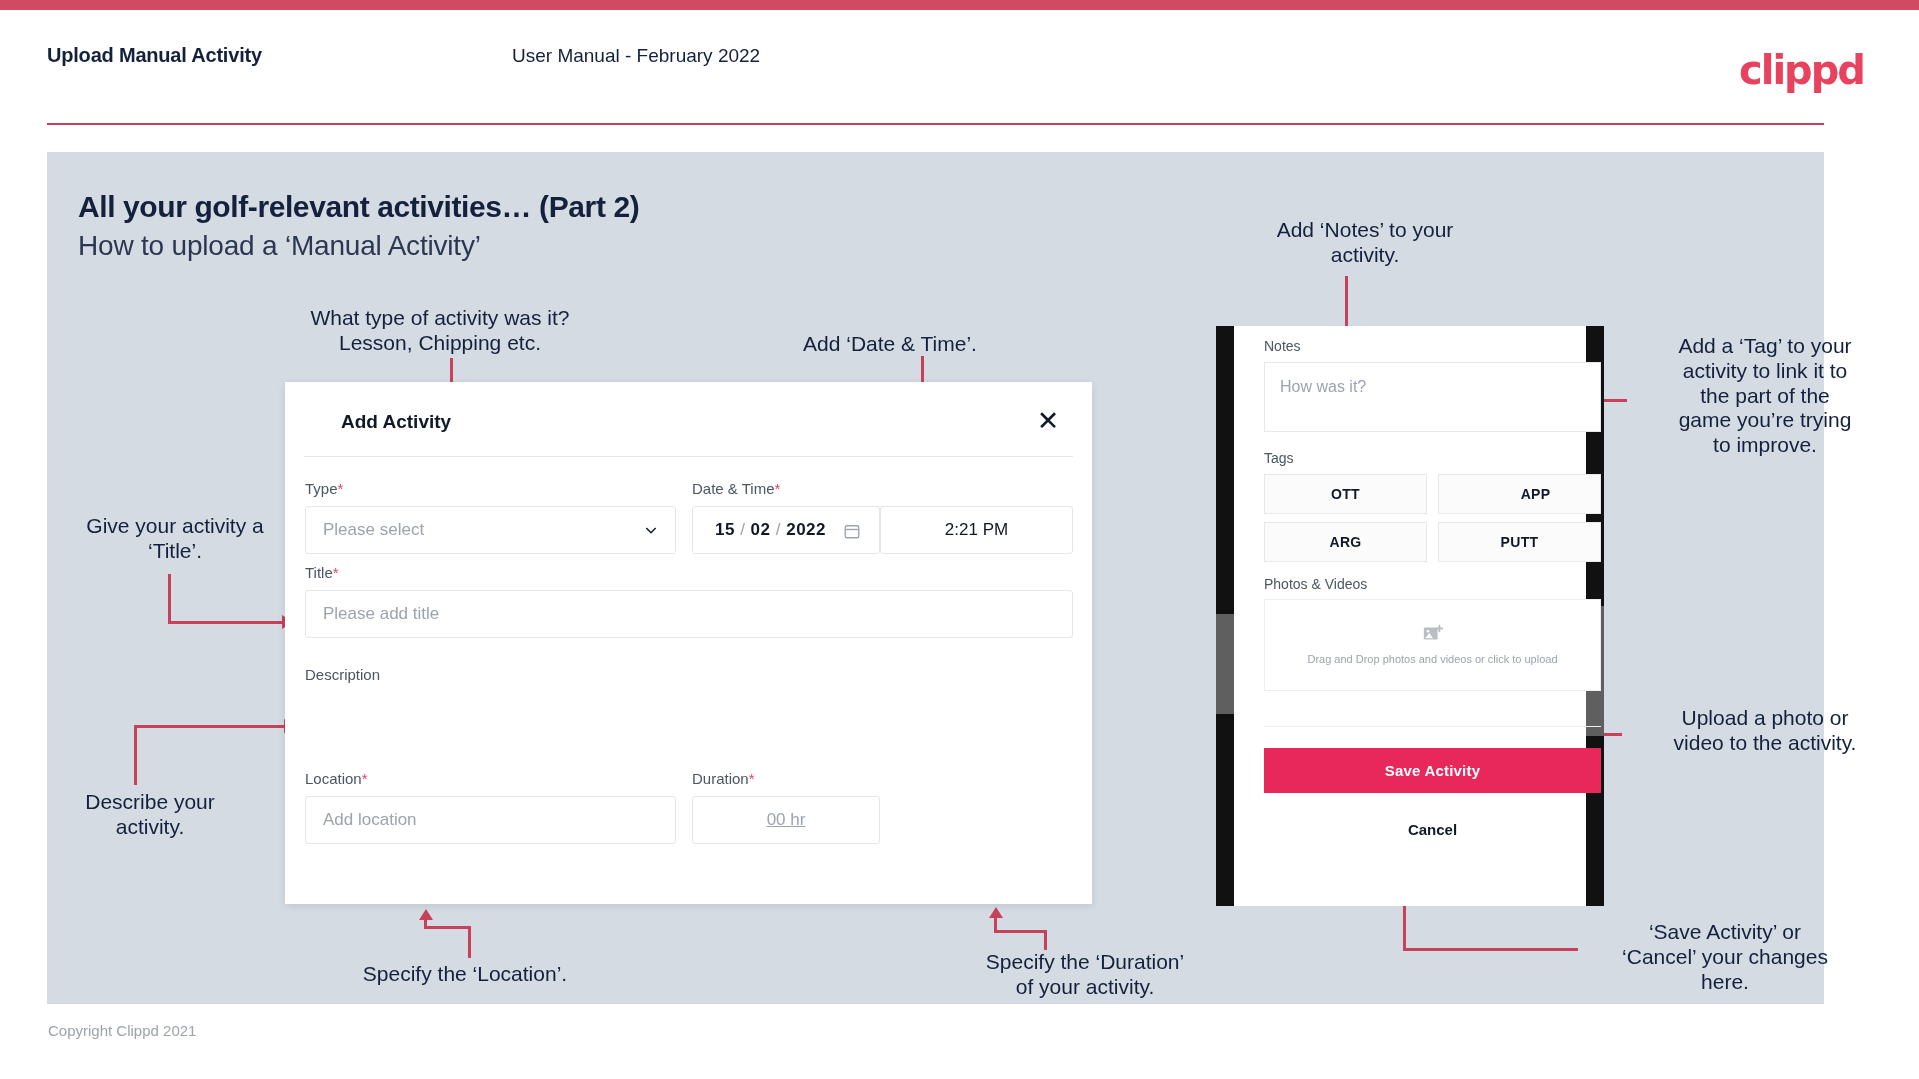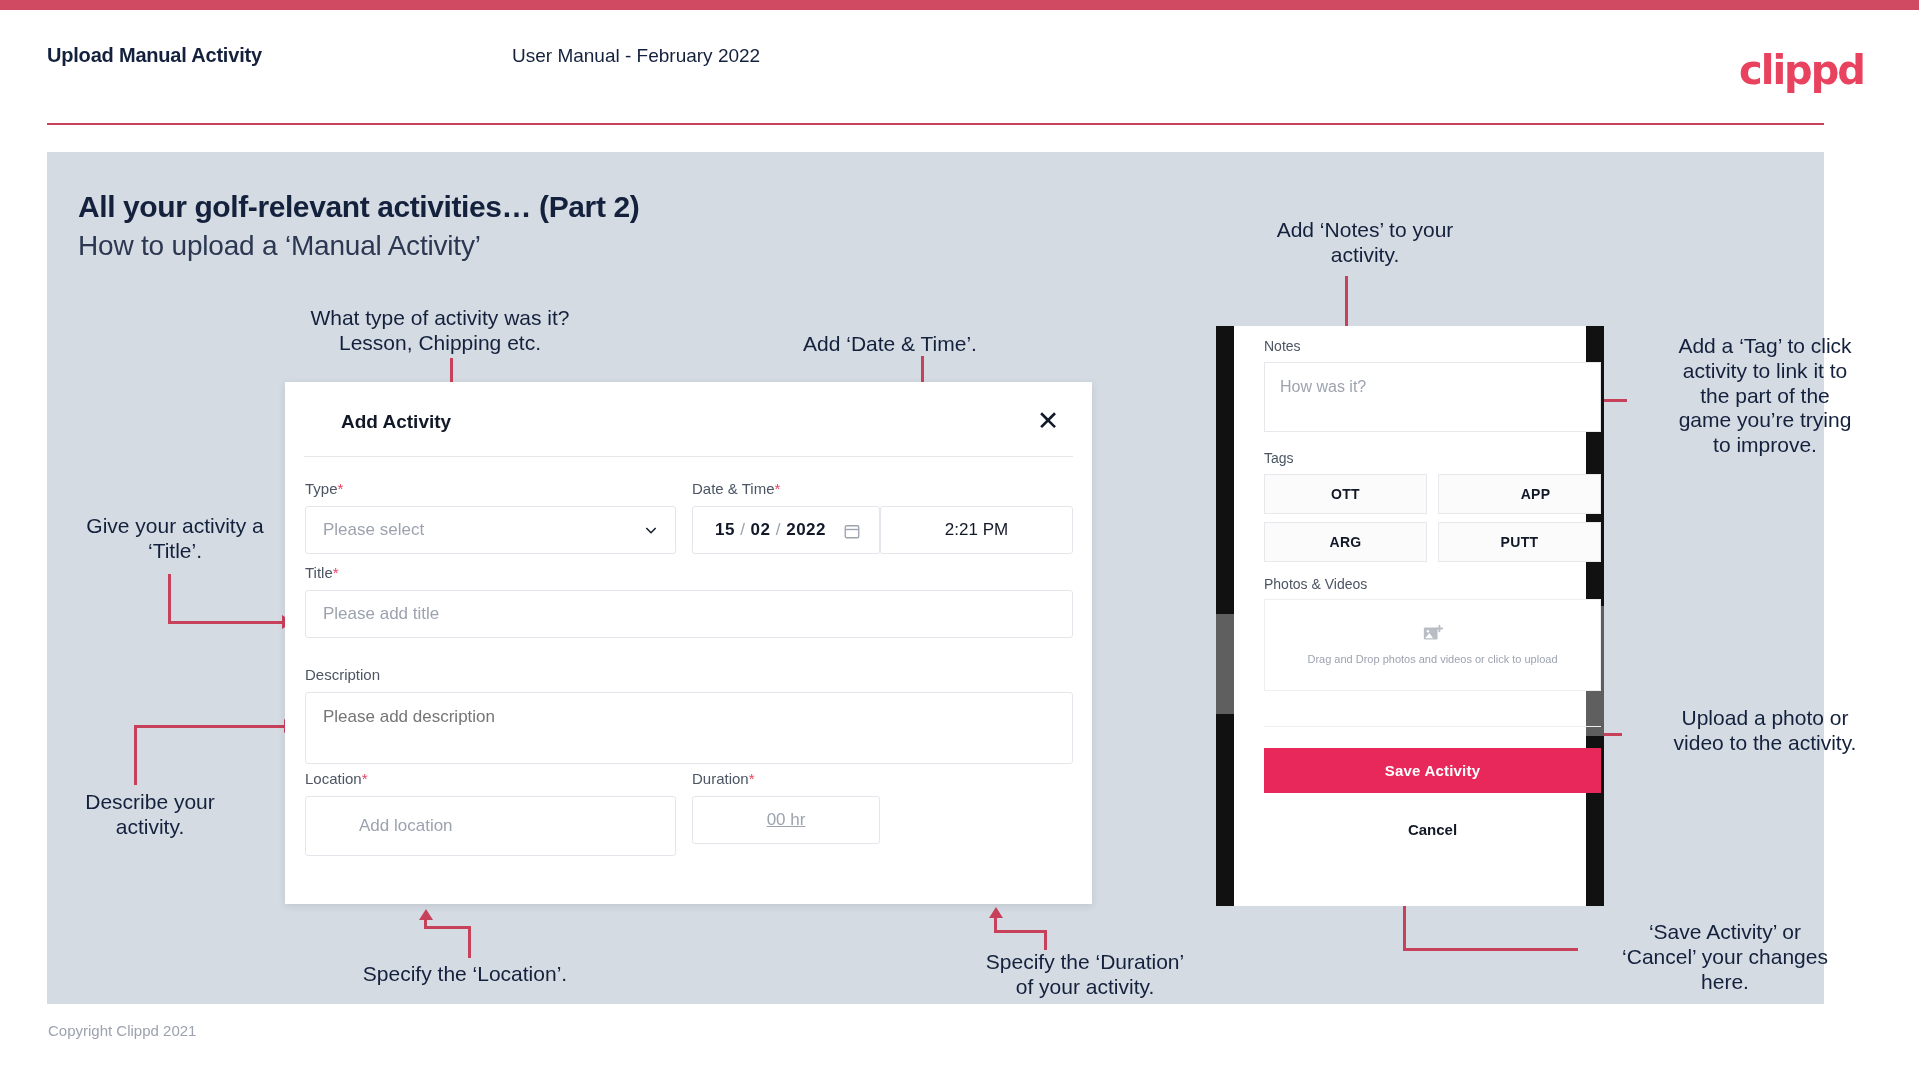--- a/index.html
+++ b/index.html
@@ -268,21 +268,21 @@
   <div class="ln ln-v" style="left:994px; top:918px; height:14px;"></div>
   <div class="arrow arrow-up" style="left:989px; top:907px;"></div>
 
   <div class="anno" style="left:1230px; top:218px; width:270px;">Add ‘Notes’ to your
 activity.</div>
   <div class="ln ln-v" style="left:1345px; top:276px; height:56px;"></div>
   <div class="ln ln-h" style="left:1345px; top:330px; width:67px;"></div>
   <div class="ln ln-v" style="left:1409px; top:330px; height:27px;"></div>
   <div class="arrow arrow-down" style="left:1404px; top:355px;"></div>
 
-  <div class="anno" style="left:1625px; top:334px; width:280px;">Add a ‘Tag’ to click
+  <div class="anno" style="left:1625px; top:334px; width:280px;">Add a ‘Tag’ to your
 activity to link it to
 the part of the
 game you’re trying
 to improve.</div>
   <div class="ln ln-h" style="left:1587px; top:399px; width:40px;"></div>
   <div class="ln ln-h" style="left:1497px; top:399px; width:52px;"></div>
   <div class="ln ln-v" style="left:1497px; top:399px; height:90px;"></div>
   <div class="arrow arrow-down" style="left:1492px; top:487px;"></div>
 
   <div class="anno" style="left:1620px; top:706px; width:290px;">Upload a photo or
@@ -331,26 +331,25 @@
     <div class="fld-label" style="left:20px; top:182px;">
       <span>Title</span><span class="req">*</span>
     </div>
     <div class="inputbox" style="left:20px; top:208px; width:768px; height:48px;">
       <span class="ph">Please add title</span>
     </div>
 
     <div class="fld-label" style="left:20px; top:284px;">
       <span>Description</span>
     </div>
-    <textarea class="desc" style="left: 20px; top: 310px; width: 768px; height: 72px;" placeholder="Please add description"></textarea>
 
     <div class="fld-label" style="left:20px; top:388px;">
       <span>Location</span><span class="req">*</span>
     </div>
-    <div class="inputbox" style="left:20px; top:414px; width:371px; height:60px;padding-left:36px;">
+    <div class="inputbox" style="left:20px; top:414px; width:371px; height:48px;">
       <span class="ph">Add location</span>
     </div>
 
     <div class="fld-label" style="left:407px; top:388px;">
       <span>Duration</span><span class="req">*</span>
     </div>
     <div class="inputbox" style="left:407px; top:414px; width:188px; height:48px;">
       <span class="centered-ph">00 hr</span>
     </div>
   </div>

